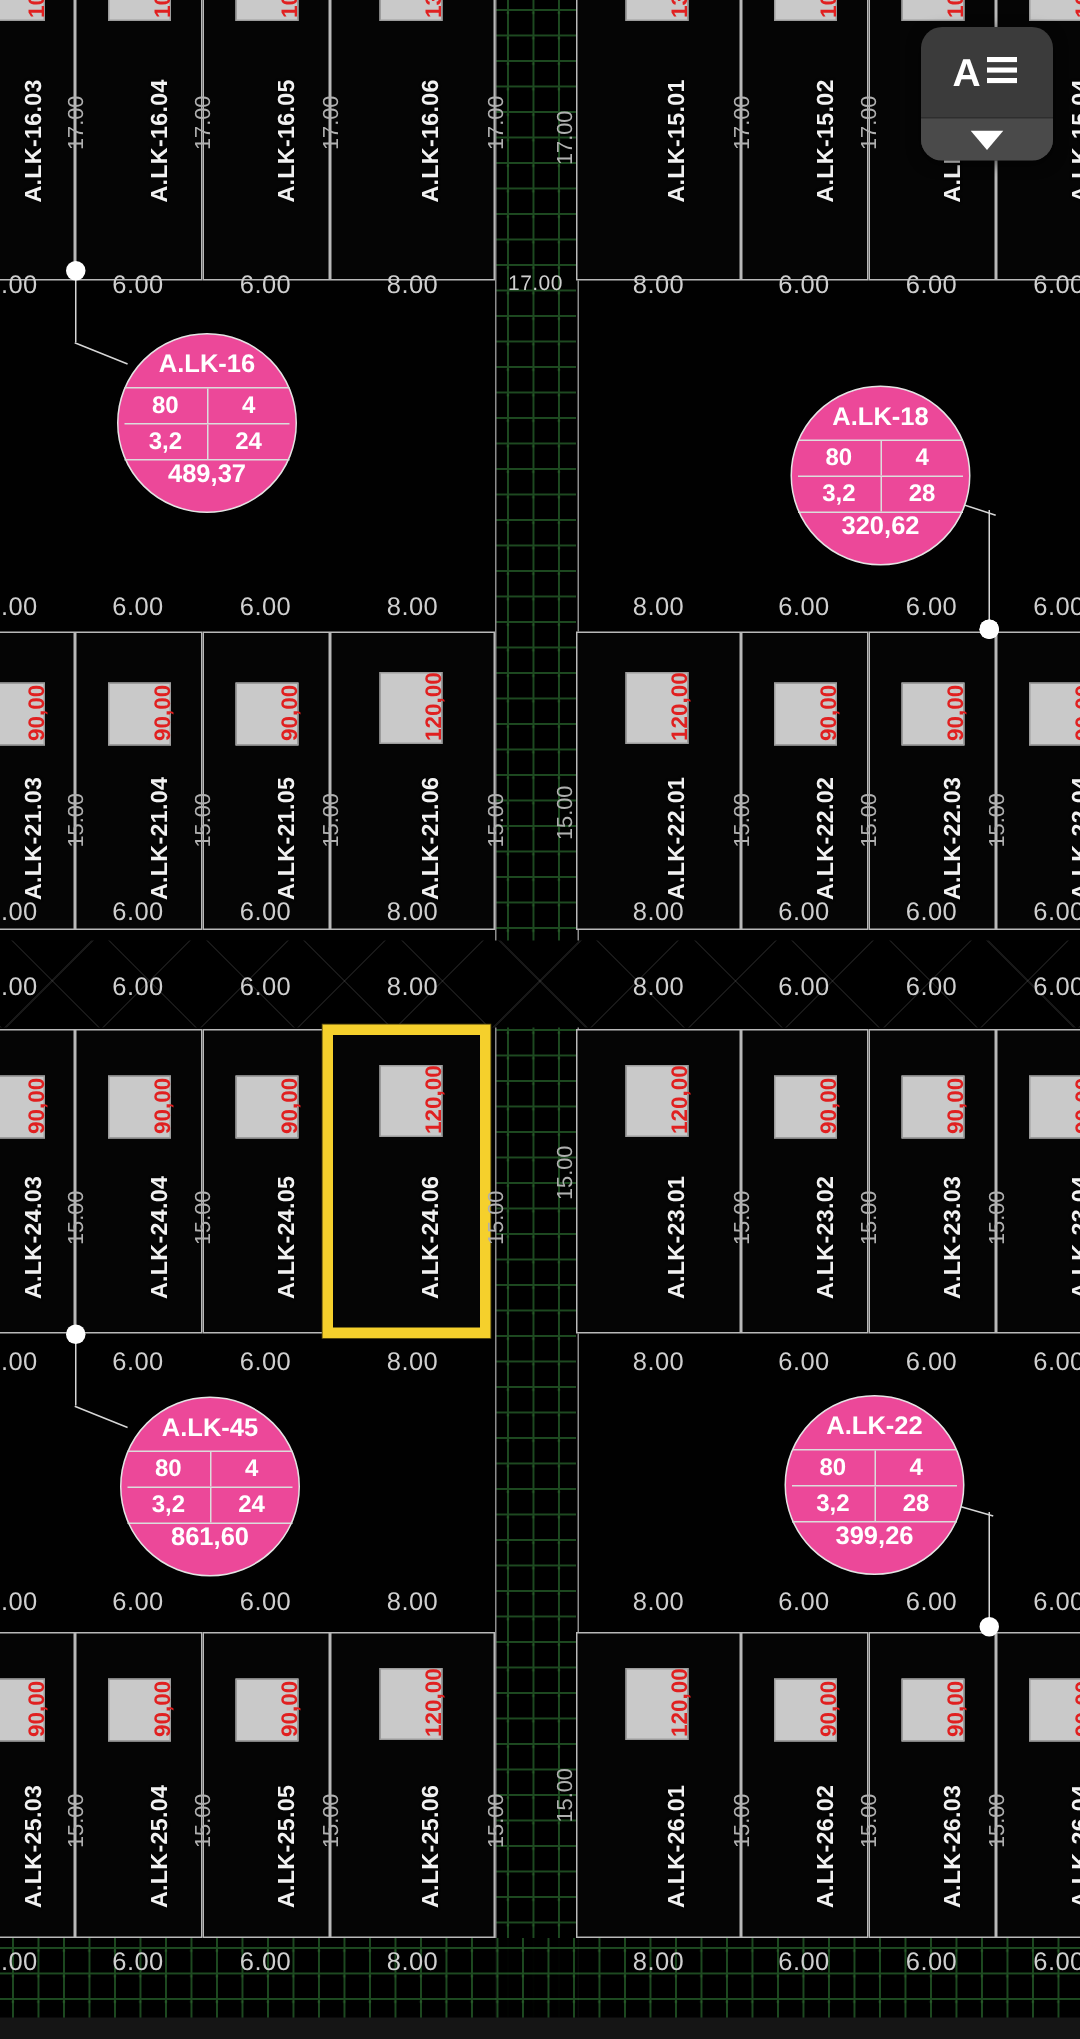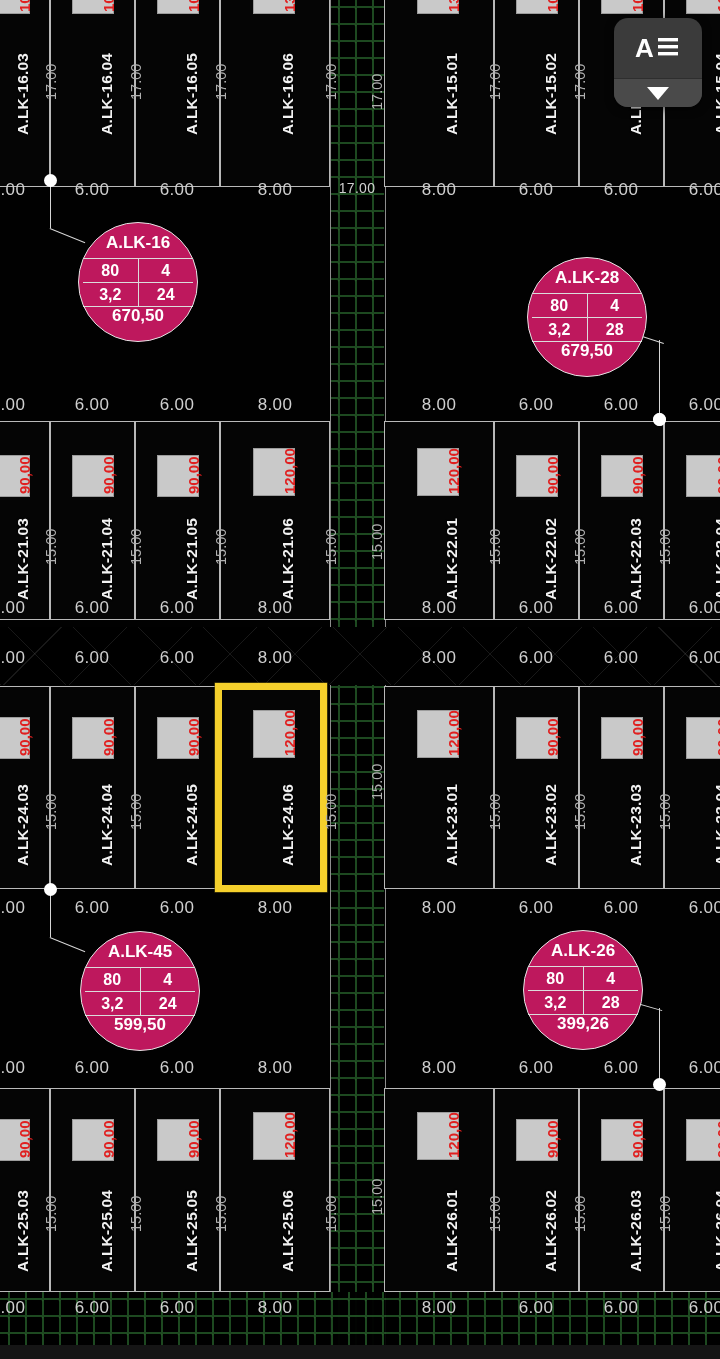--- a/index.html
+++ b/index.html
@@ -91,21 +91,21 @@
       repeating-linear-gradient(45deg, rgba(150,150,150,.16) 0 1px, transparent 1px 46px),
       repeating-linear-gradient(-45deg, rgba(150,150,150,.16) 0 1px, transparent 1px 46px);
   }
 
   
   .callout{
     position:absolute;
     width:118px;height:118px;
     border-radius:50%;
     border:1.4px solid #e4e4e4;
-    background:#be185d;
+    background:#ec4899;
     z-index:30;
   }
   .callout .ctitle{
     position:absolute;top:10px;left:0;right:0;
     text-align:center;color:#fff;font-size:17px;font-weight:700;
   }
   .ctable{
     position:absolute;left:4px;right:4px;top:35px;
     border-top:1.1px solid #dcdcdc;
   }
@@ -228,39 +228,39 @@
     <div class="ctable">
       <div class="crow">
         <div class="ccell left">80</div>
         <div class="ccell">4</div>
       </div>
       <div class="crow">
         <div class="ccell left">3,2</div>
         <div class="ccell">24</div>
       </div>
     </div>
-    <div class="ctotal">670,50</div>
+    <div class="ctotal">489,37</div>
   </div>
 
   <div class="node" style="left:653px;top:413px;"></div>
   <div class="leader" style="left:659px;top:340px;width:1.3px;height:80px;"></div>
   <div class="leader" style="left:624px;top:330px;width:42px;height:1.3px;transform:rotate(18deg);transform-origin:0 0;"></div>
   <div class="callout" style="left:527px;top:257px;">
-    <div class="ctitle">A.LK-28</div>
+    <div class="ctitle">A.LK-18</div>
     <div class="ctable">
       <div class="crow">
         <div class="ccell left">80</div>
         <div class="ccell">4</div>
       </div>
       <div class="crow">
         <div class="ccell left">3,2</div>
         <div class="ccell">28</div>
       </div>
     </div>
-    <div class="ctotal">679,50</div>
+    <div class="ctotal">320,62</div>
   </div>
 
   <div class="hdim" style="left:-22px;top:395px;width:60px;">6.00</div>
   <div class="hdim" style="left:62px;top:395px;width:60px;">6.00</div>
   <div class="hdim" style="left:147px;top:395px;width:60px;">6.00</div>
   <div class="hdim" style="left:245px;top:395px;width:60px;">8.00</div>
   <div class="hdim" style="left:409px;top:395px;width:60px;">8.00</div>
   <div class="hdim" style="left:506px;top:395px;width:60px;">6.00</div>
   <div class="hdim" style="left:591px;top:395px;width:60px;">6.00</div>
   <div class="hdim" style="left:676px;top:395px;width:60px;">6.00</div>
@@ -390,28 +390,28 @@
     <div class="ctable">
       <div class="crow">
         <div class="ccell left">80</div>
         <div class="ccell">4</div>
       </div>
       <div class="crow">
         <div class="ccell left">3,2</div>
         <div class="ccell">24</div>
       </div>
     </div>
-    <div class="ctotal">599,50</div>
+    <div class="ctotal">861,60</div>
   </div>
 
   <div class="node" style="left:653px;top:1078px;"></div>
   <div class="leader" style="left:659px;top:1008px;width:1.3px;height:78px;"></div>
   <div class="leader" style="left:620px;top:998px;width:44px;height:1.3px;transform:rotate(16deg);transform-origin:0 0;"></div>
   <div class="callout" style="left:523px;top:930px;">
-    <div class="ctitle">A.LK-26</div>
+    <div class="ctitle">A.LK-22</div>
     <div class="ctable">
       <div class="crow">
         <div class="ccell left">80</div>
         <div class="ccell">4</div>
       </div>
       <div class="crow">
         <div class="ccell left">3,2</div>
         <div class="ccell">28</div>
       </div>
     </div>

